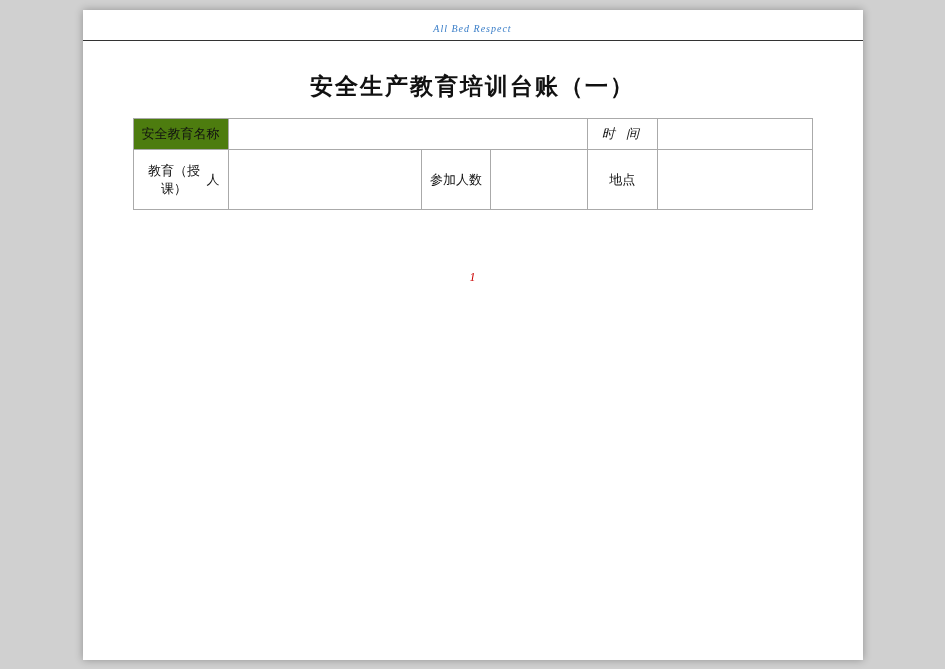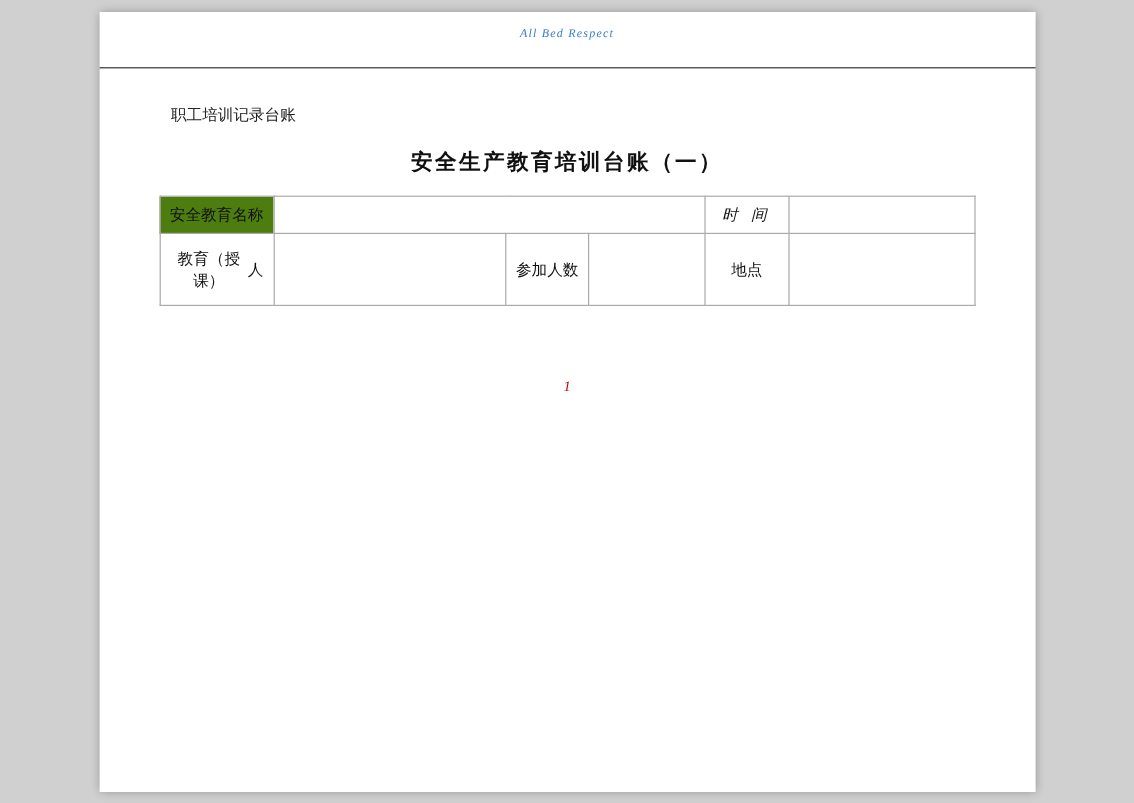--- a/index.html
+++ b/index.html
@@ -22,21 +22,21 @@
       min-height: 650px;
       background: #ffffff;
       margin: 10px auto;
       padding: 0;
       position: relative;
       box-shadow: 0 0 8px rgba(0,0,0,0.3);
     }
 
     .header-bar {
       width: 100%;
-      padding: 8px 0 20px 0;
+      padding: 8px 0 4px 0;
       text-align: center;
       border-bottom: 1.5px solid #333;
       margin-bottom: 0;
     }
 
     .header-watermark {
       font-size: 10px;
       color: #3a7ec8;
       font-style: italic;
       letter-spacing: 1px;
@@ -47,21 +47,21 @@
     }
 
     .breadcrumb-title {
       font-size: 13px;
       color: #222;
       margin-bottom: 18px;
       margin-left: 10px;
     }
 
     .main-title {
-      font-size: 18px;
+      font-size: 23px;
       font-weight: bold;
       text-align: center;
       color: #111;
       margin-bottom: 16px;
       letter-spacing: 2px;
     }
 
     .record-table {
       width: 100%;
       border-collapse: collapse;
@@ -153,21 +153,20 @@
   </style>
 </head>
 <body>
 
 <div class="page">
   <div class="header-bar">
     <span class="header-watermark">All Bed Respect</span>
   </div>
 
   <div class="page-content">
-    <div class="breadcrumb-title">职工培训记录台账</div>
 
     <div class="main-title">安全生产教育培训台账（一）</div>
 
     <table class="record-table">
       <tbody>
           <tr>
         <td class="td-label" colspan="1">安全教育名称</td>
         <td class="td-empty" colspan="3"></td>
         <td class="td-time-label">时 间</td>
         <td class="td-time-value"></td>

